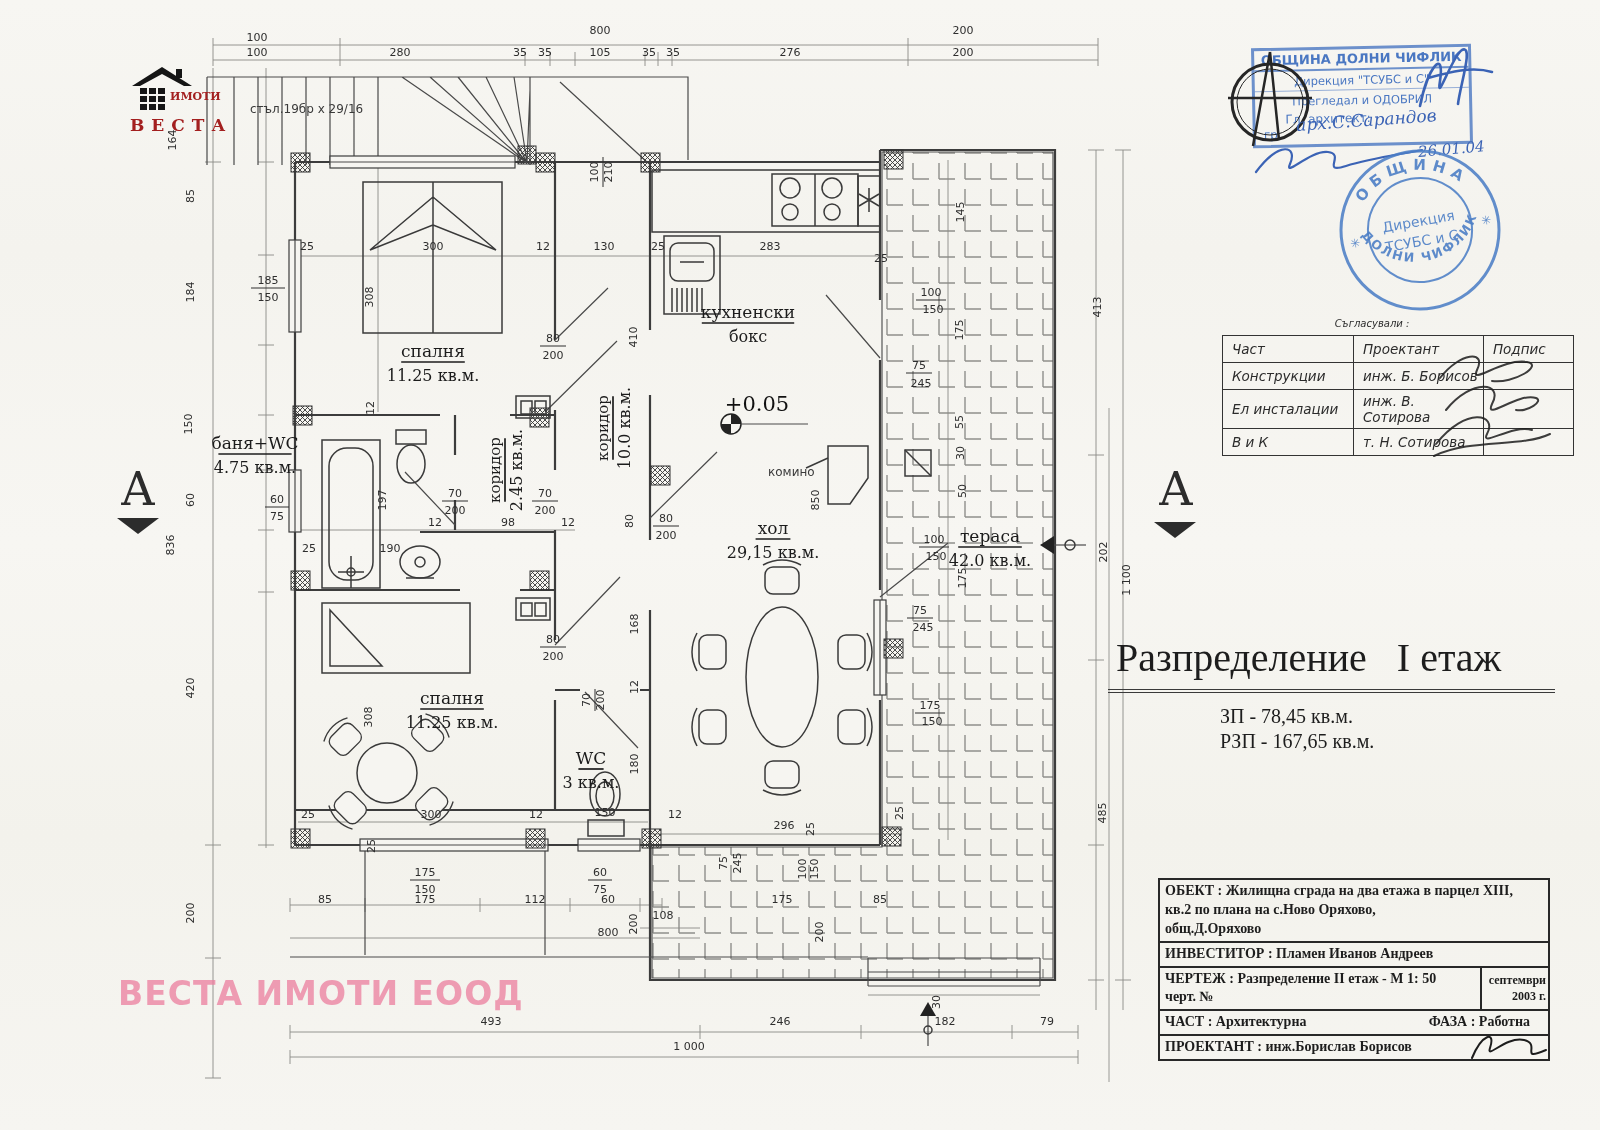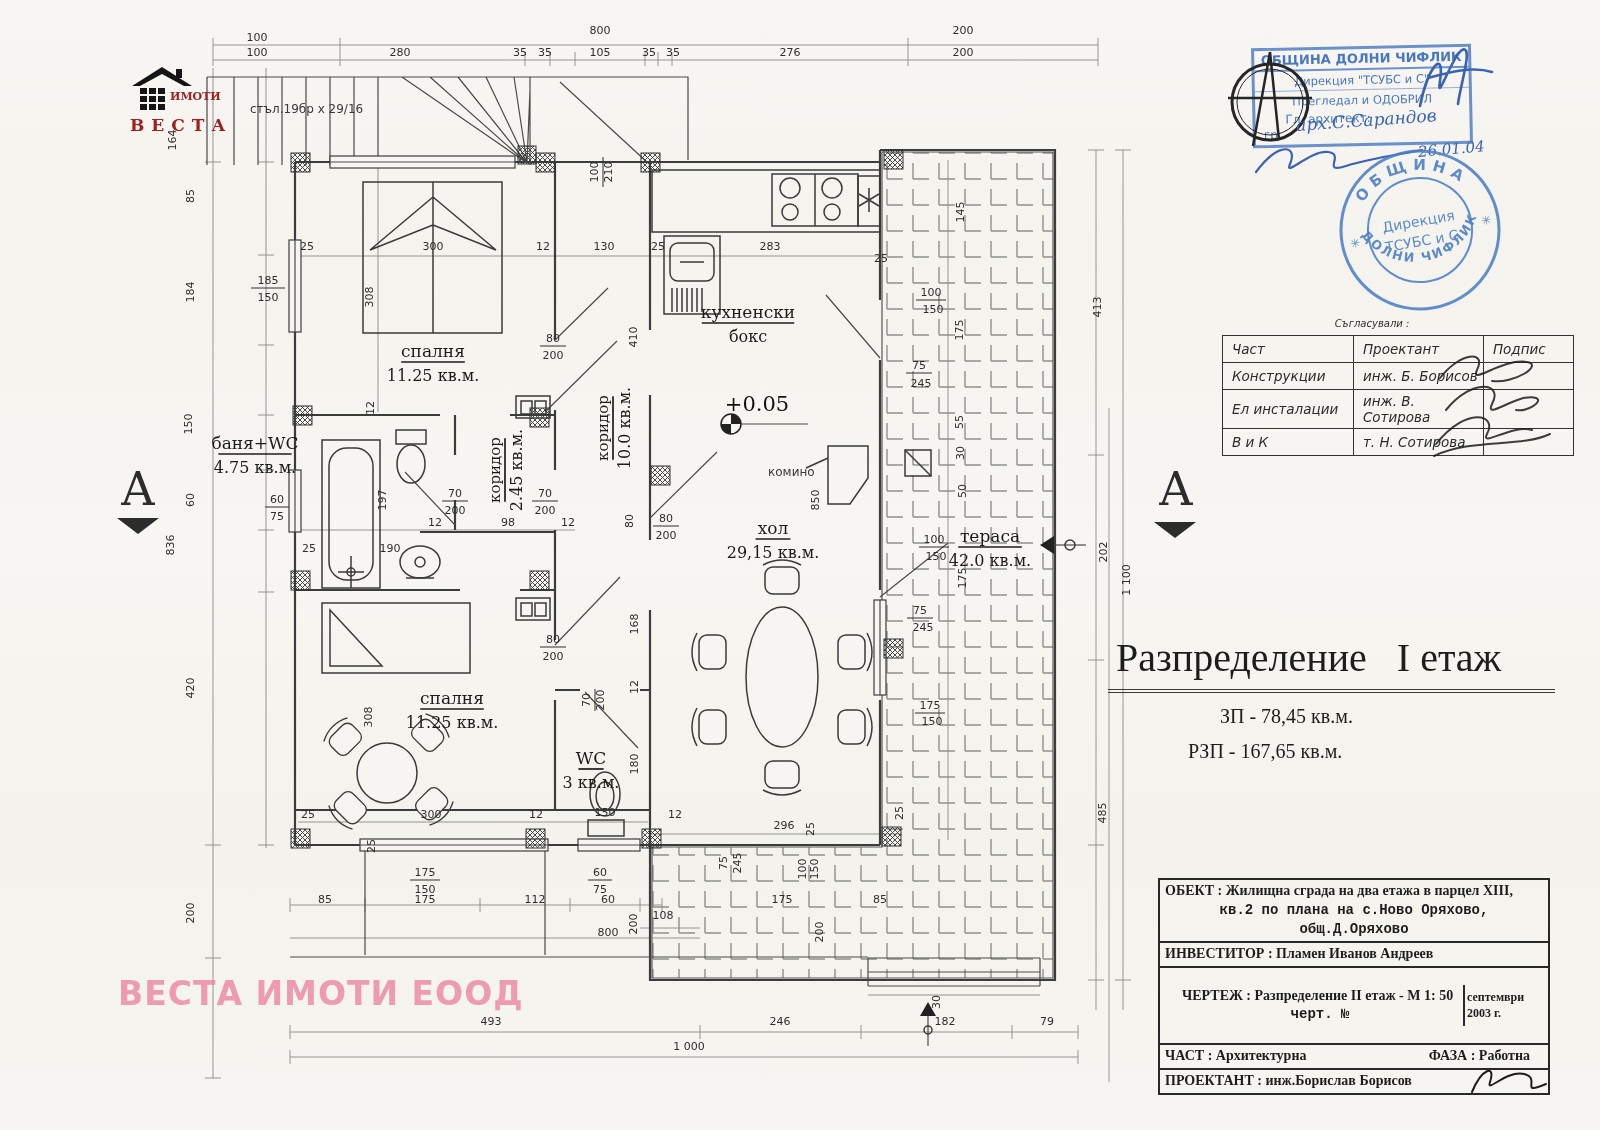--- a/index.html
+++ b/index.html
@@ -41,30 +41,30 @@
   .sig{color:#3b63b5;font:italic 17px "DejaVu Serif",serif;white-space:nowrap;}
   
   .appr{left:1196px;top:318px;width:352px;font-family:"DejaVu Sans",sans-serif;color:#2b2b2b;}
   .appr .ttl{text-align:center;font-style:italic;font-size:10px;margin-bottom:6px;}
   .appr table{border-collapse:collapse;width:100%;margin-left:26px;}
   .appr td{border:1.6px solid #333;font-style:italic;font-size:13.5px;padding:3px 4px 3px 9px;height:20px;}
   
   .dtitle{left:1108px;top:634px;width:447px;}
   .dtitle .h{font:40px "Liberation Serif",serif;color:#1d1d1d;white-space:pre;border-bottom:4px double #3a3a3a;padding:0 0 8px 8px;}
   .dtitle .zp{font:20px "Liberation Serif",serif;color:#1d1d1d;padding-left:112px;margin-top:12px;}
-  .dtitle .rzp{font:20px "Liberation Serif",serif;color:#1d1d1d;padding-left:80px;margin-top:12px;}
+  .dtitle .rzp{font:20px "Liberation Serif",serif;color:#1d1d1d;padding-left:112px;margin-top:2px;}
   
   .tblock{left:1158px;top:878px;width:388px;border:2px solid #282828;color:#1d1d1d;
      font-family:"Liberation Serif",serif;font-size:14px;font-weight:600;background:rgba(255,255,255,.0);}
   .tblock .row{border-bottom:2px solid #282828;padding:2px 5px;line-height:1.35;}
   .tblock .row:last-child{border-bottom:none;}
-  .tblock .c{text-align:center;font-family:Liberation Mono, monospace;}
-  .tblock .flexr{display:flex;padding:17px;}
+  .tblock .c{text-align:left;}
+  .tblock .flexr{display:flex;padding:0;}
   .tblock .dcell{flex:1;padding:2px 5px;}
-  .tblock .datec{width:62px;border-left:2px solid #282828;font-size:12px;text-align:left;padding:4px 2px;}
+  .tblock .datec{width:62px;border-left:2px solid #282828;font-size:12px;text-align:right;padding:4px 2px;}
   .tblock .duo{display:flex;justify-content:space-between;padding-right:18px;}
   .tblock .desg{position:relative;}
 </style>
 </head>
 <body>
 
 <div class="sheet">
 
   <svg id="plan" class="abs" style="left:0;top:0" width="1600" height="1130" viewBox="0 0 1600 1130" xmlns="http://www.w3.org/2000/svg">
     <defs>

